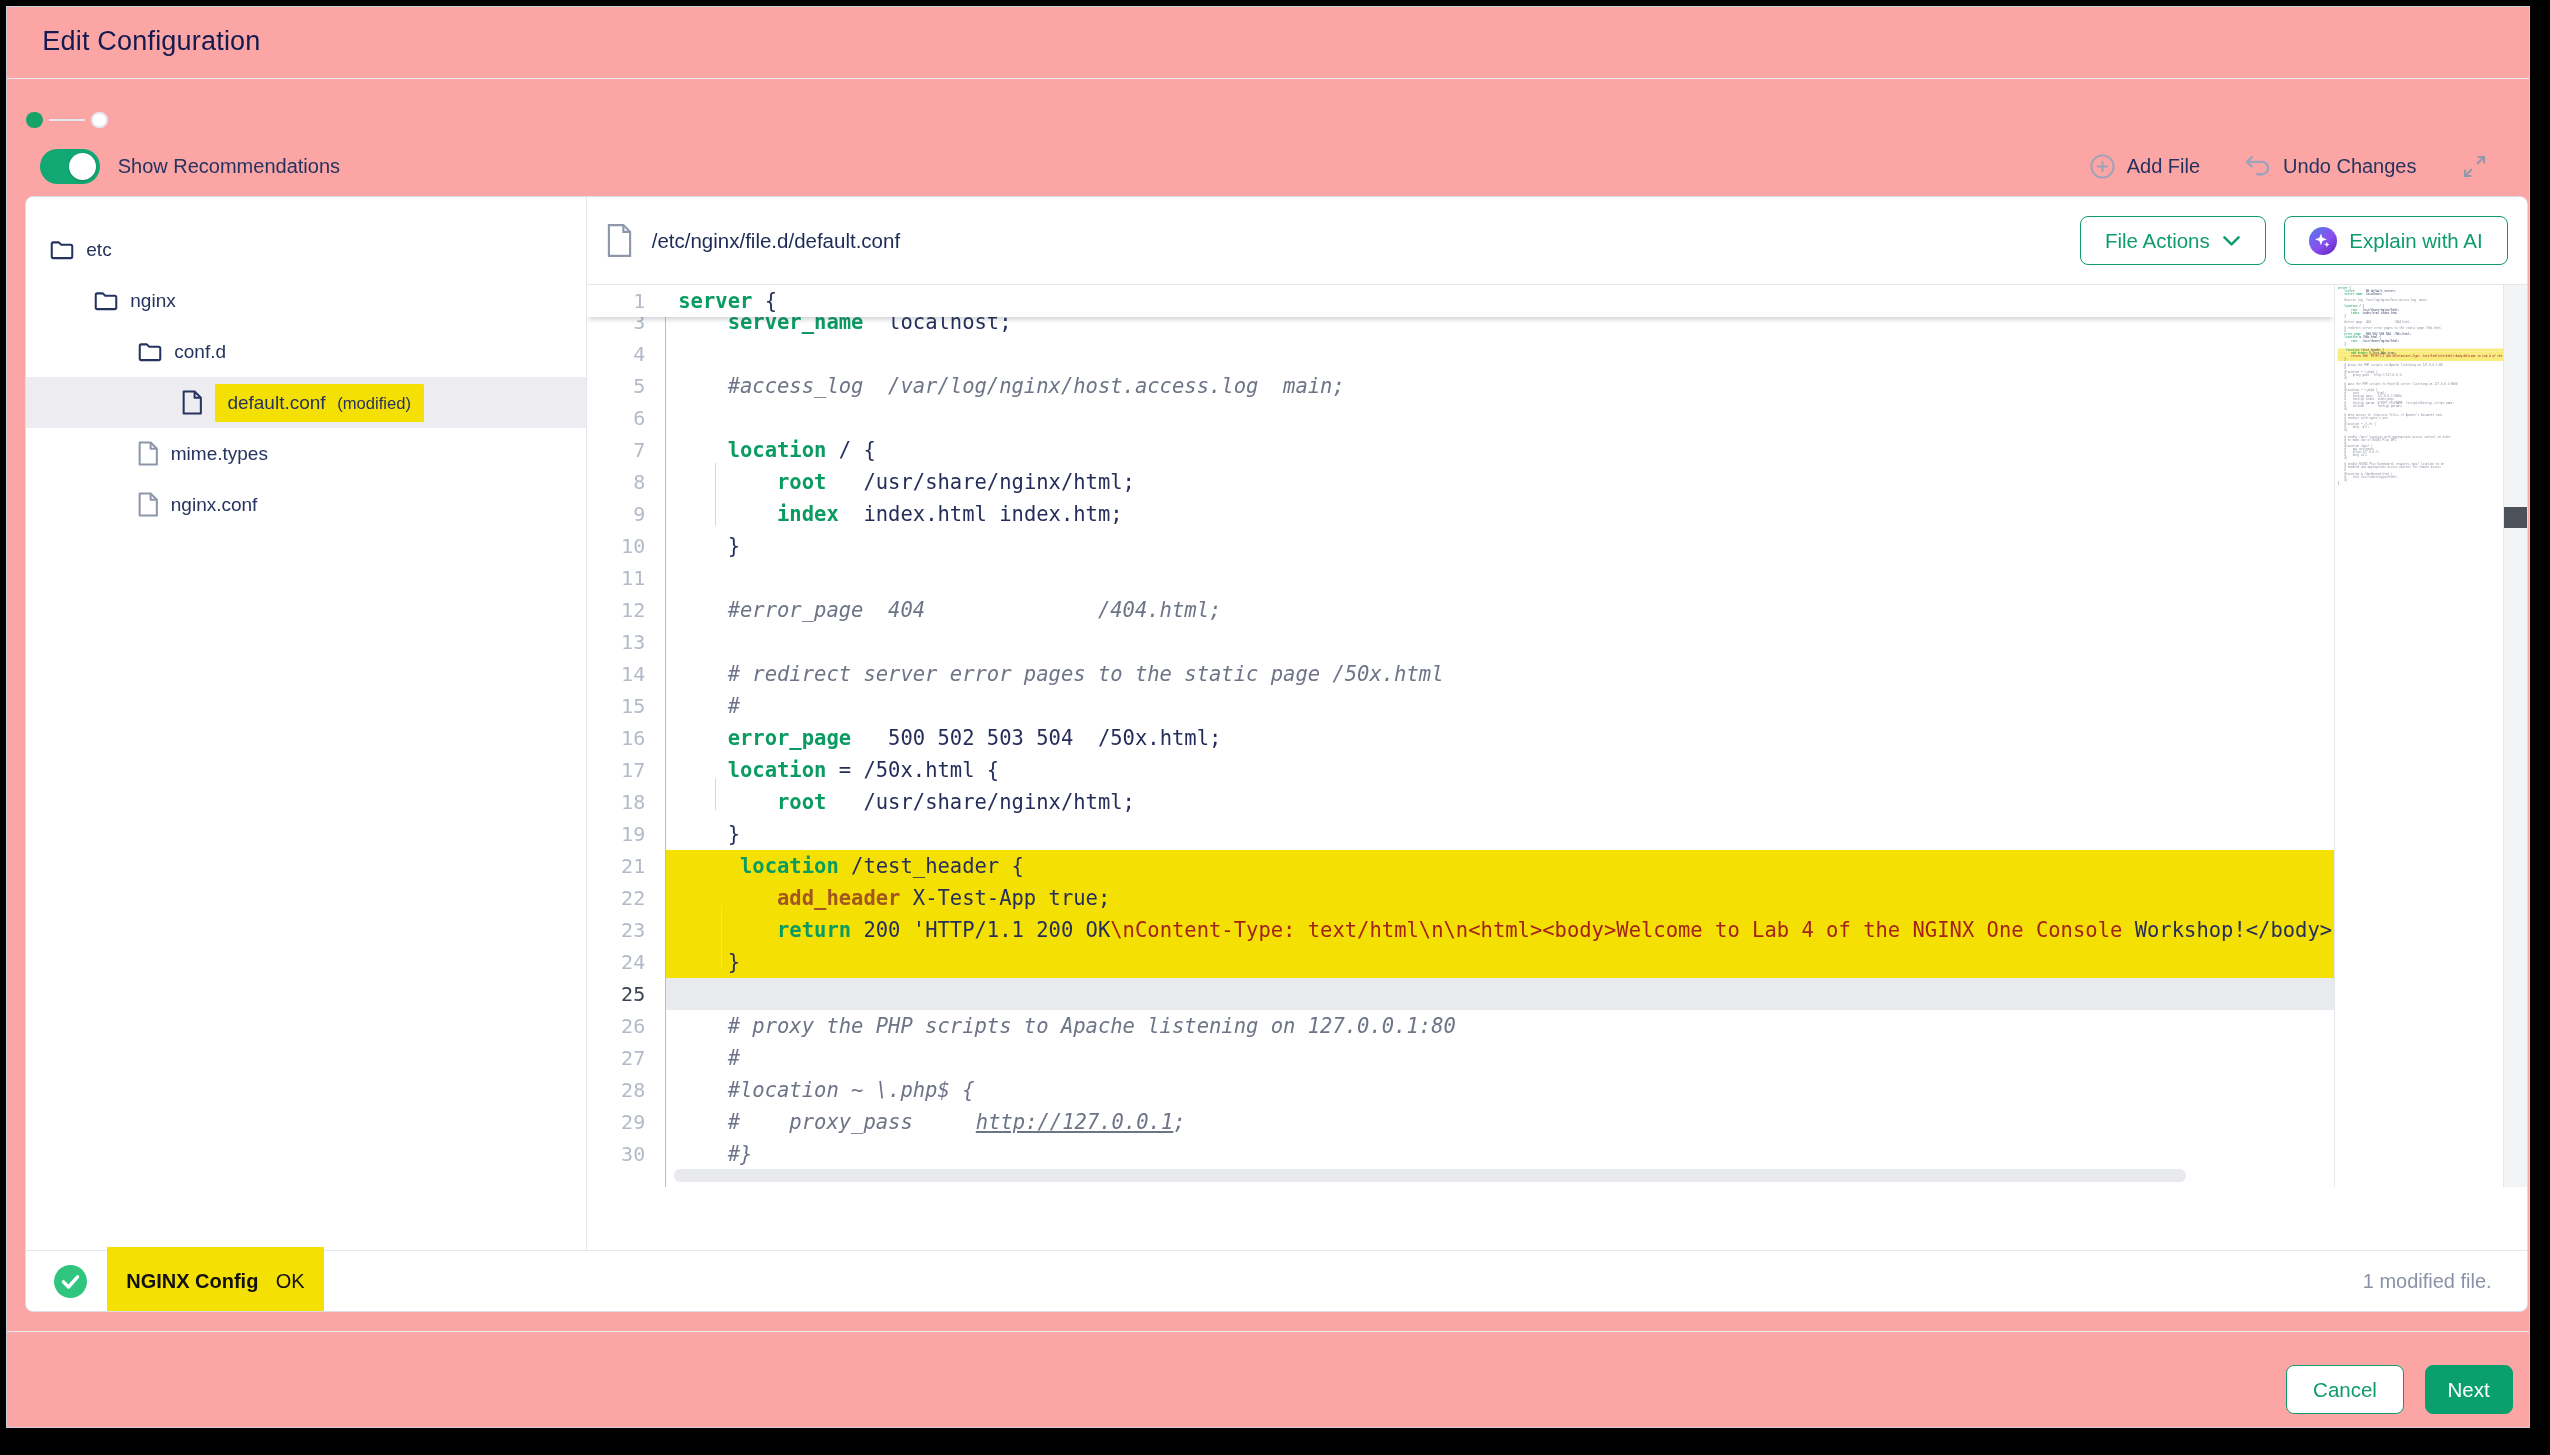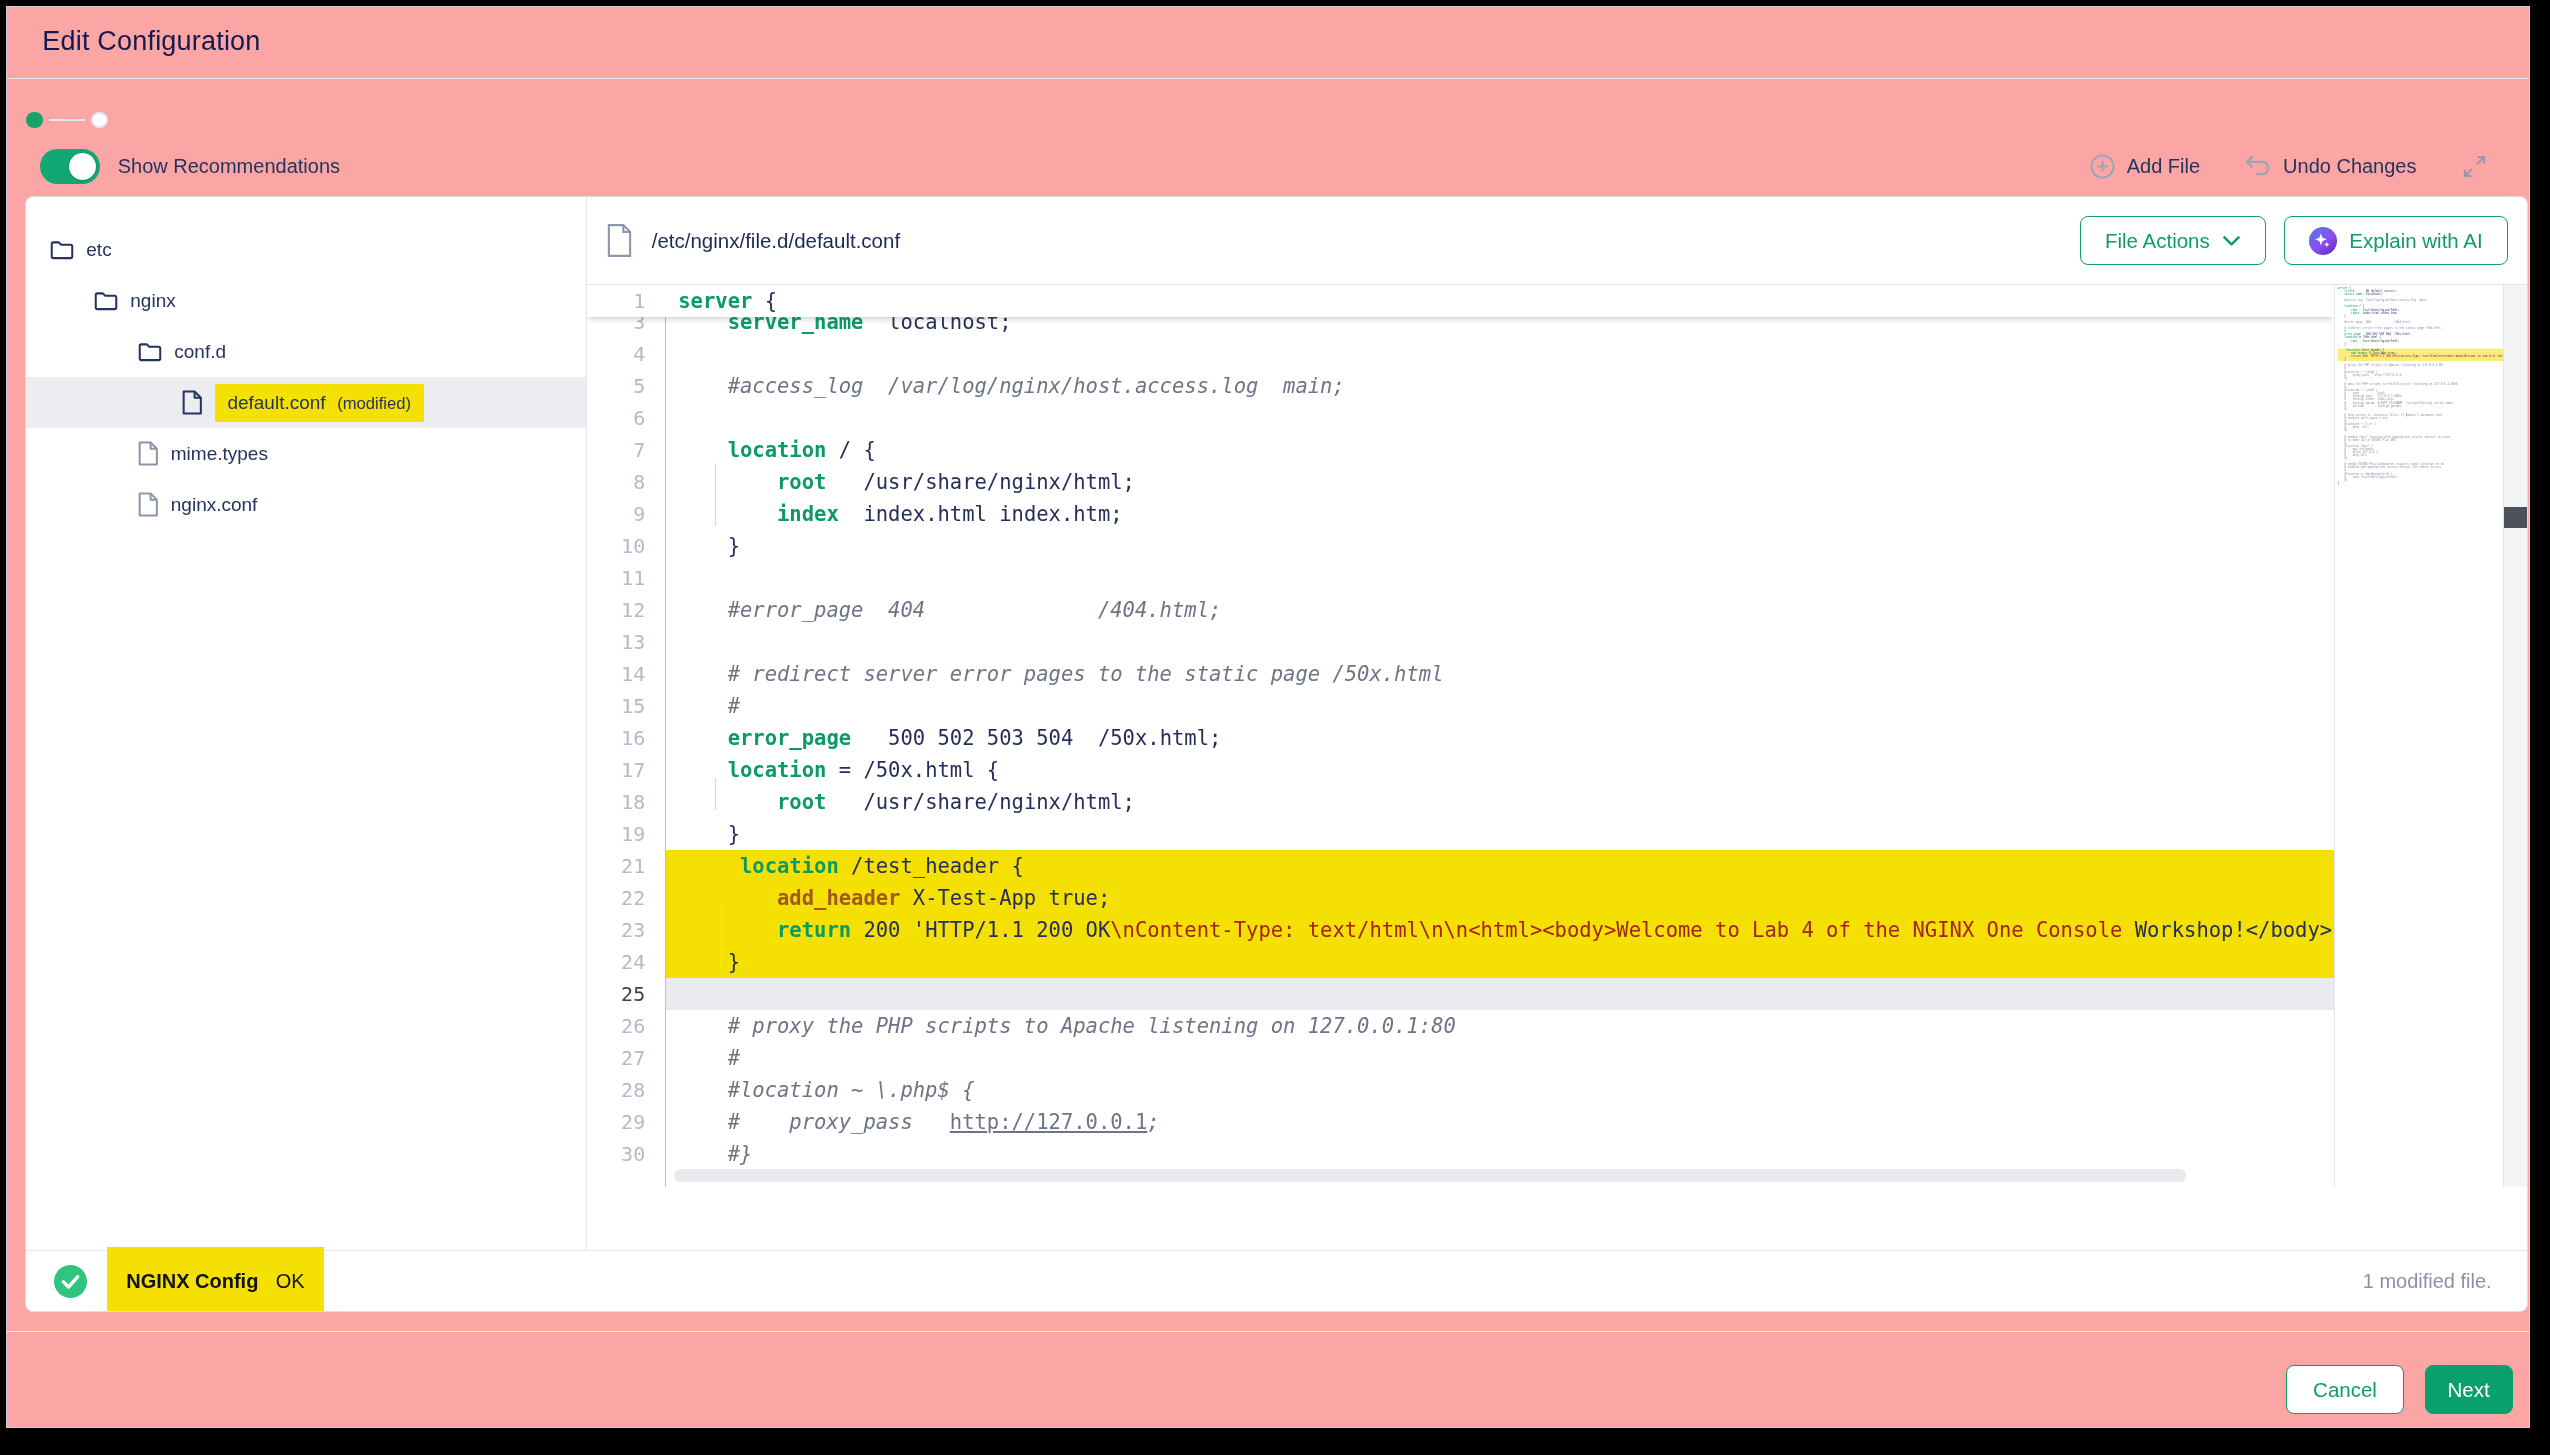--- a/index.html
+++ b/index.html
@@ -55,21 +55,21 @@
   .sticky-line { position:relative; z-index:3; background:#fff; width:1747px; box-shadow:0 5.5px 5.5px -2.4px rgba(60,65,80,.25); }
   .crow.hl-y .cnt { background:#f5e003; }
   .crow.hl-yp .cnt { background:linear-gradient(to bottom, transparent 60%, #f5e003 60%); }
   .crow.hl-g .cnt { background:#e9eaee; }
   .crow.hl-g .gut { color:#3a4252; }
   .tk-kw { color:#0a9b62; font-weight:bold; }
   .tk-dir { color:#a3571f; font-weight:bold; }
   .tk-tx { color:#252e5a; }
   .tk-str { color:#a3231c;margin-top:44px; }
   .tk-cm { color:#6e7487; font-style:italic; }
-  .tk-lk { color:#6e7487; text-decoration:underline; }
+  .tk-lk { color:#6e7487; font-style:italic; text-decoration:underline;margin-left:26px; }
   .guide { position:absolute; width:1.6px; background:#b9bec9; z-index:2; }
   .guide.faint { background:#d4d8df; }
   .hscroll { position:absolute; left:87px; top:884px; width:1512px; height:12.6px; background:#e8eaee; border-radius:6.3px; z-index:4; }
 
   
   .minimap { position:absolute; top:0; left:1747px; width:172px; height:100%; border-left:1.6px solid #e3e6ea; background:#fff; overflow:hidden; z-index:5; }
   .mm-inner { transform:scale(0.333); transform-origin:0 0; width:521px; padding:4.7px 0 0 8px; font-family:"DejaVu Sans Mono", monospace; font-size:8.3px; line-height:9.3px; white-space:pre; }
   .mm-c { color:#8a8f9e; } .mm-t { color:#2a3560; } .mm-r { color:#a3231c; }
   .mm-kw { color:#0a9b62; } .mm-hl { background:#f8ec7a; }
   .vscroll { position:absolute; top:0; right:0; width:24px; height:100%; background:#f3f4f6; border-left:0.8px solid #e4e6ea; z-index:6; }

